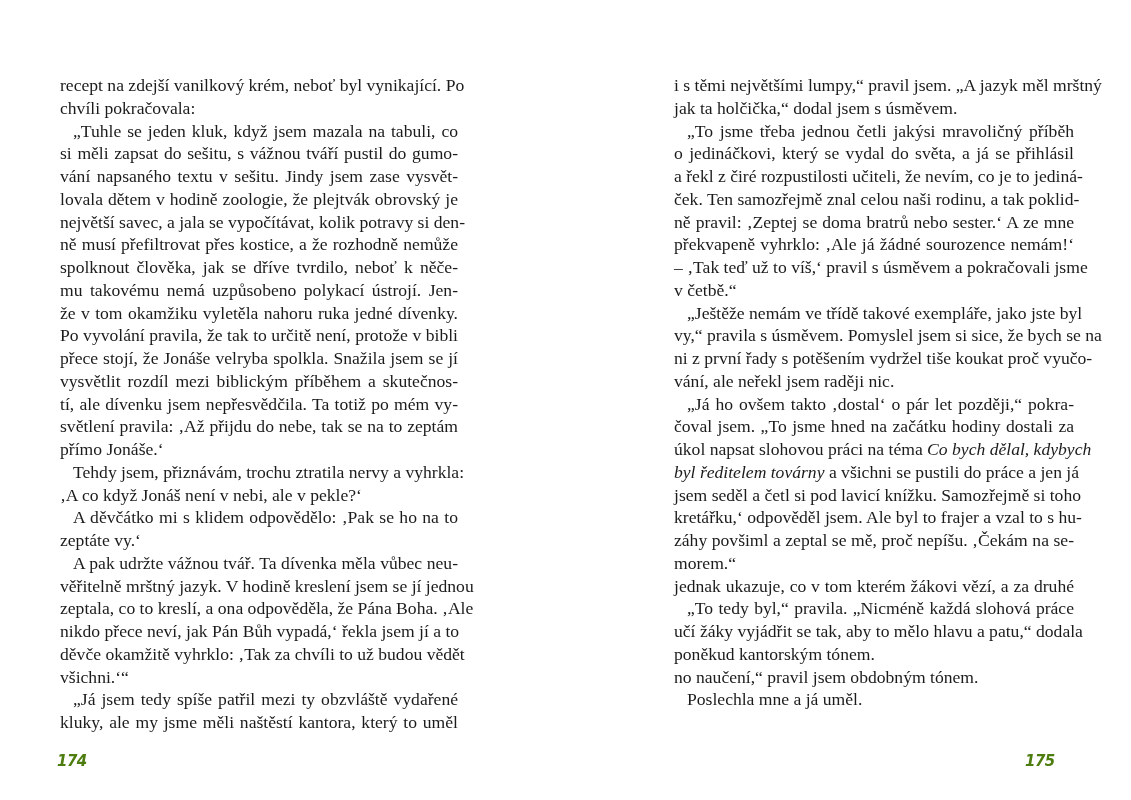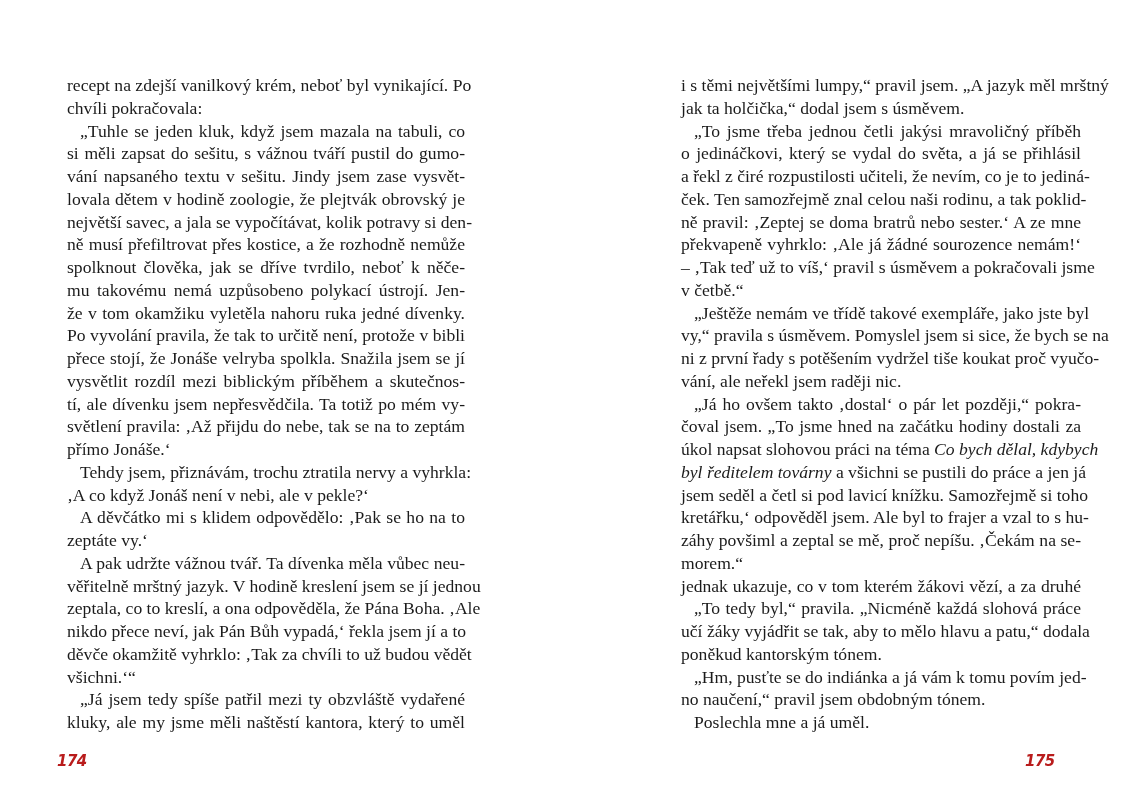--- a/index.html
+++ b/index.html
@@ -7,21 +7,20 @@
   .spread { position: absolute; inset: 0; width: 1131px; height: 800px; background: #ffffff; }
   .page { position: absolute; top: 0; height: 800px; }
   .page-left { left: 0; width: 565px; }
   .page-right { left: 565px; width: 566px; }
   .column {
     position: absolute;
     top: 74px;
     font-family: "Liberation Serif", "DejaVu Serif", serif;
     font-size: 17.6px;
     color: #1b1b1b;
-    margin-left: 7px;
   }
   .page-left .column { left: 60px; width: 398px; }
   .page-right .column { left: 109px; width: 400px; }
   .line {
     display: block;
     height: 22.75px;
     line-height: 22.75px;
     white-space: nowrap;
     text-align: justify;
     text-align-last: justify;
@@ -31,21 +30,21 @@
   .line.indent { padding-left: 13px; }
   .line i { font-style: italic; }
   .folio {
     position: absolute;
     top: 752px;
     font-family: "DejaVu Sans", sans-serif;
     font-weight: bold;
     font-style: italic;
     font-size: 15px;
     letter-spacing: -0.5px;
-    color: #b91c1c;
+    color: #4d7c0f;
   }
   .page-left .folio { left: 57px; }
   .page-right .folio { left: 460px; }
 </style>
 </head>
 <body>
 
 <div class="spread">
   <div class="page page-left">
     <div class="column" id="left-column">
@@ -102,19 +101,18 @@
         <div class="line"><span>úkol napsat slohovou práci na téma </span><i>Co bych dělal, kdybych</i></div>
         <div class="line"><i>byl ředitelem továrny</i><span> a všichni se pustili do práce a jen já</span></div>
         <div class="line">jsem seděl a četl si pod lavicí knížku. Samozřejmě si toho</div>
         <div class="line">kretářku,‘ odpověděl jsem. Ale byl to frajer a vzal to s hu-</div>
         <div class="line">záhy povšiml a zeptal se mě, proč nepíšu. ‚Čekám na se-</div>
         <div class="line last">morem.“</div>
         <div class="line">jednak ukazuje, co v tom kterém žákovi vězí, a za druhé</div>
         <div class="line indent">„To tedy byl,“ pravila. „Nicméně každá slohová práce</div>
         <div class="line">učí žáky vyjádřit se tak, aby to mělo hlavu a patu,“ dodala</div>
         <div class="line last">poněkud kantorským tónem.</div>
-        <div class="line indent">„Hm, pusťte se do indiánka a já vám k tomu povím jed-</div>
         <div class="line last">no naučení,“ pravil jsem obdobným tónem.</div>
         <div class="line indent last">Poslechla mne a já uměl.</div>
       </div>
     <div class="folio">175</div>
   </div>
 </div>
 
 </body></html>

